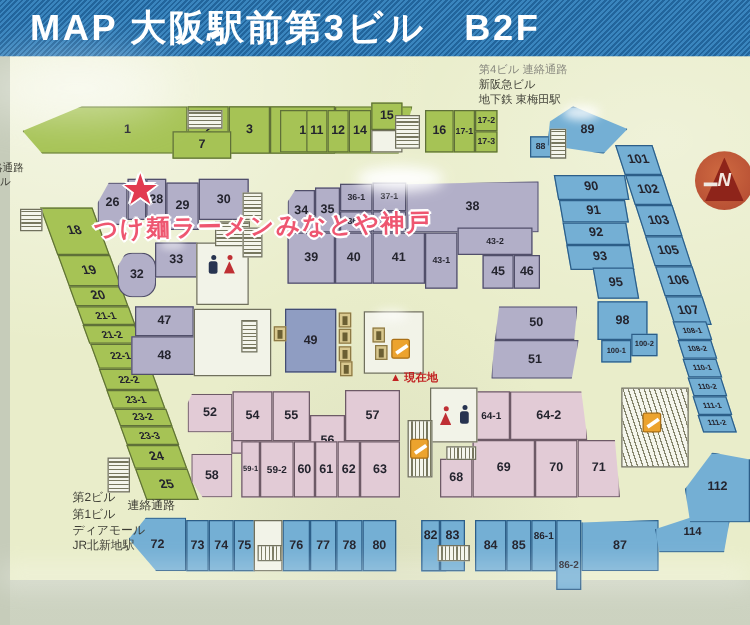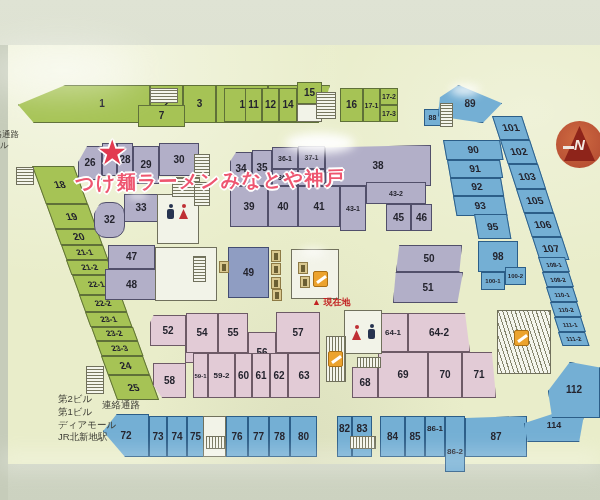--- a/index.html
+++ b/index.html
@@ -431,20 +431,25 @@
       <div class="fixture elev" style="left: 300px; top: 276px;"></div>
       <div class="fixture esc" style="left: 313px; top: 271px;"></div>
       <div class="fixture esc" style="left: 328px; top: 351px;"></div>
       <div class="fixture esc" style="left: 514px; top: 330px;"></div>
       <div class="fixture toilet tm" style="left: 166px; top: 204px;"></div>
       <div class="fixture toilet tf" style="left: 179px; top: 204px;"></div>
       <div class="fixture toilet tf" style="left: 352px; top: 325px;"></div>
       <div class="fixture toilet tm" style="left: 367px; top: 324px;"></div>
     </div>
 
+  <div class="ann" style="left:383px;top:49px;font-size:9px;">
+    <div style="color:#8a8a80;">第4ビル 連絡通路</div>
+    <div>新阪急ビル</div>
+    <div>地下鉄 東梅田駅</div>
+  </div>
 
   <div class="ann" style="left:-15px;top:129px;font-size:8.5px;">
     <div>連絡通路</div>
     <div style="padding-left:15px;">ル</div>
   </div>
 
   <div class="ann" style="left:58px;top:393px;font-size:9.5px;color:#3c3c34;">
     <div>第2ビル</div>
     <div>第1ビル</div>
     <div>ディアモール</div>
@@ -456,20 +461,23 @@
 
   <div class="star" style="left:97px;top:135px;">★</div>
   <div class="shop" style="left:75px;top:168px;">つけ麺ラーメンみなとや神戸</div>
 
   <div class="north">
     <div class="tri"></div>
     <div class="dash"></div>
     <div class="nl">N</div>
   </div>
 
+  <div class="titlebar">
+    <span>MAP 大阪駅前第3ビル　B2F</span>
+  </div>
 
   <div class="glare" style="left:285px;top:133px;width:70px;height:20px;filter:blur(5px);opacity:.95;"></div>
   <div class="glare" style="left:450px;top:84px;width:30px;height:12px;filter:blur(4px);opacity:.8;"></div>
   <div class="glare" style="left:300px;top:247px;width:26px;height:10px;filter:blur(4px);opacity:.6;"></div>
   <div class="glare" style="left:128px;top:192px;width:20px;height:8px;filter:blur(3px);opacity:.5;"></div>
   <div class="glare" style="left:-20px;top:48px;width:160px;height:45px;filter:blur(18px);opacity:.45;"></div>
   <div class="glare" style="left:0px;top:452px;width:600px;height:18px;filter:blur(10px);opacity:.3;border-radius:0;"></div>
 </div>
 
 </body></html>

